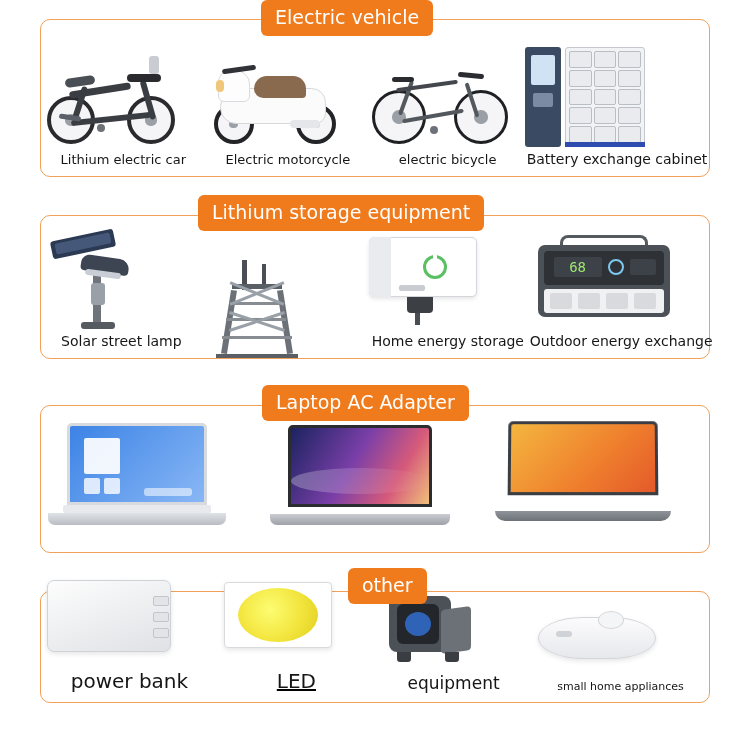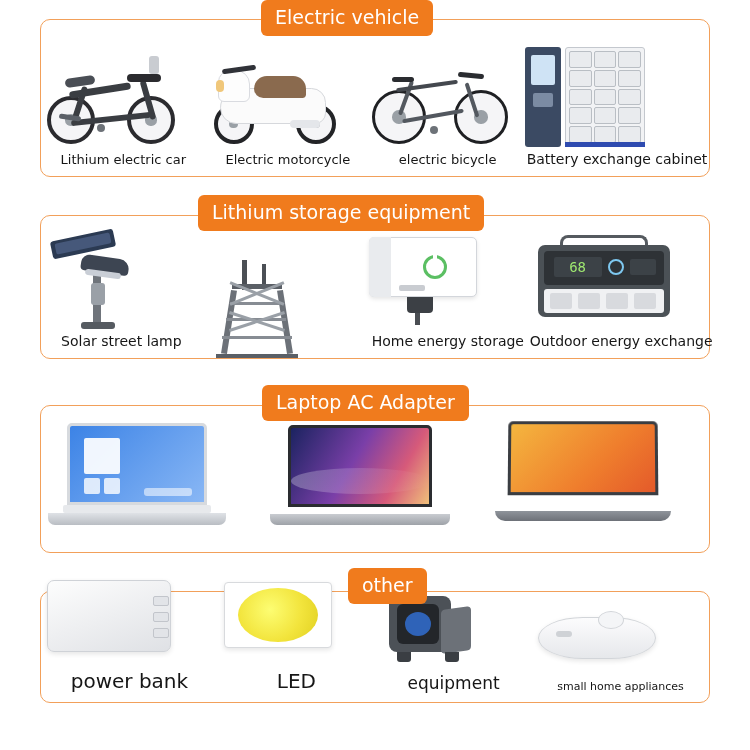--- a/index.html
+++ b/index.html
@@ -368,21 +368,21 @@
             <div class="art" style="width:140px;height:95px;">
               <div style="position:absolute;left:6px;top:10px;width:124px;height:72px;background:linear-gradient(160deg,#fdfdfd,#dfe1e5);border:1px solid #cfd2d7;border-radius:7px;box-shadow:0 2px 5px rgba(0,0,0,.10);box-sizing:border-box;"></div>
               <div style="position:absolute;right:12px;top:26px;width:14px;height:8px;background:#e2e4e8;border:1px solid #c2c5cb;border-radius:2px;"></div>
               <div style="position:absolute;right:12px;top:42px;width:14px;height:8px;background:#e2e4e8;border:1px solid #c2c5cb;border-radius:2px;"></div>
               <div style="position:absolute;right:12px;top:58px;width:14px;height:8px;background:#e2e4e8;border:1px solid #c2c5cb;border-radius:2px;"></div>
             </div>
           </div>
           <div class="item-label lg">power bank</div>
         </div>
 
-        <div class="item" style="width:160px;">
+        <div class="item" style="width:160px;text-decoration:underline;">
           <div class="item-art">
             <div class="art" style="width:120px;height:95px;">
               <div style="position:absolute;left:6px;top:12px;width:108px;height:66px;background:#ffffff;border:1px solid #d8dadd;border-radius:4px;box-shadow:0 2px 5px rgba(0,0,0,.10);box-sizing:border-box;"></div>
               <div style="position:absolute;left:20px;top:18px;width:80px;height:54px;background:radial-gradient(circle at 40% 40%, #fdfd72, #f2e43c 55%, #e0cf1f);border-radius:50%;"></div>
             </div>
           </div>
           <div class="item-label lg">LED</div>
         </div>
 
         <div class="item" style="width:160px;">

